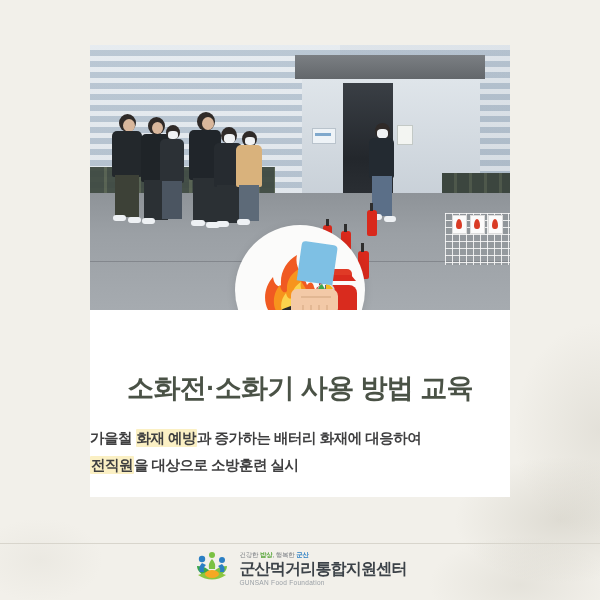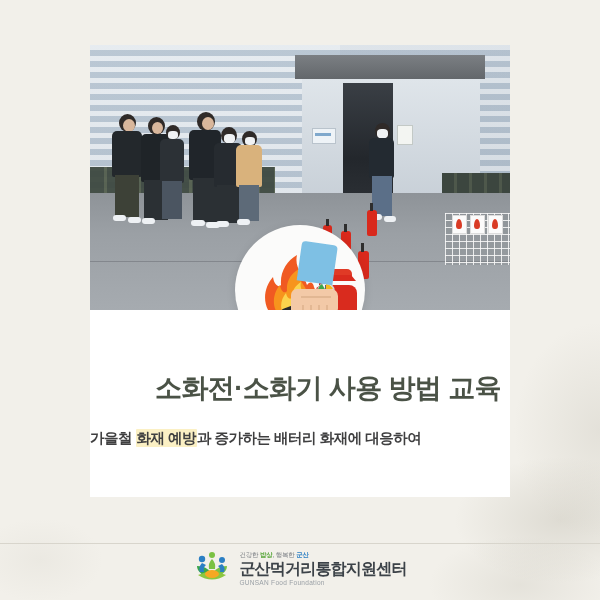--- a/index.html
+++ b/index.html
@@ -229,21 +229,20 @@
     position: absolute;
     left: 0;
     top: 60px;
     width: 420px;
     text-align: center;
     font-size: 27px;
     font-weight: bold;
     letter-spacing: -0.6px;
     color: #4a5246;
     white-space: nowrap;
-    margin-left: 28px;
   }
 
   .body-lines {
     position: absolute;
     left: 0;
     top: 115px;
     width: 476px;
     text-align: left;
   }
   .body-line {
@@ -437,20 +436,23 @@
       </svg>
     </div>
   </div>
 
   <div class="panel">
     <div class="title">소화전·소화기 사용 방법 교육</div>
 
     <div class="body-lines">
       <div class="body-line">
         <span>가을철 </span><span class="hl">화재 예방</span><span>과 증가하는 배터리 화재에 대응하여</span>
+      </div>
+      <div class="body-line">
+        <span></span><span class="hl">전직원</span><span>을 대상으로 소방훈련 실시</span>
       </div>
     </div>
   </div>
 </div>
 
 <div class="footer-rule"></div>
 <div class="footer">
   <div class="footer-inner">
     <div class="emblem">
       <svg width="38" height="36" viewBox="0 0 38 36" aria-hidden="true">

